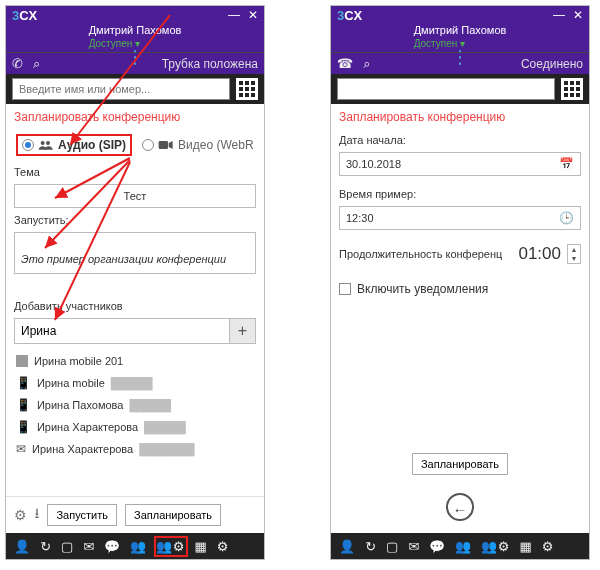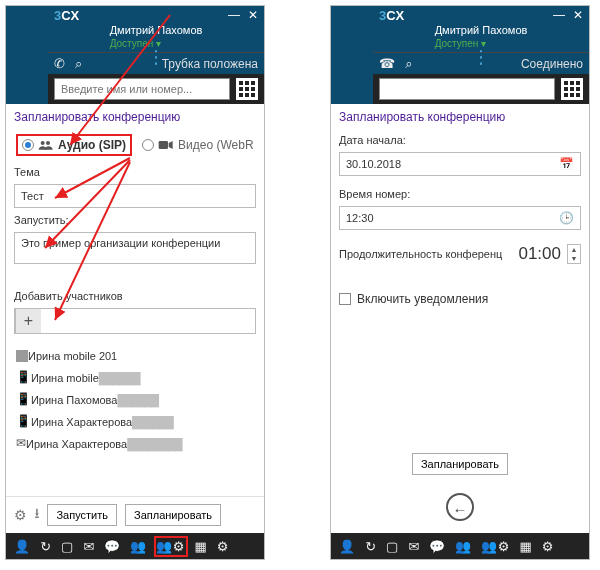--- a/index.html
+++ b/index.html
@@ -1,51 +1,51 @@
 <!DOCTYPE html>
 <html><head>
 <meta charset="utf-8">
 <style>
   *{box-sizing:border-box;margin:0;padding:0;font-family:Arial,Helvetica,sans-serif;}
   body{background:#fff;width:600px;height:570px;position:relative;overflow:hidden;font-size:12px;color:#333;}
   .window{position:absolute;top:5px;width:260px;height:555px;border:1px solid #bbb;background:#fff;display:flex;flex-direction:column;}
   .win-left{left:5px;}
   .win-right{left:330px;}
-  .header{background:#0c4a6e;color:#fff;position:relative;padding-left:42px;}
+  .header{background:#4c1d95;color:#fff;position:relative;}
   .topbar{height:18px;display:flex;justify-content:space-between;align-items:center;padding:0 6px;}
   .logo{font-weight:bold;font-size:13px;}
   .logo .three{color:#4aa8d4;}
   .winctl{display:flex;gap:8px;}
   .winctl span{font-size:12px;line-height:12px;cursor:pointer;}
   .userrow{height:28px;display:flex;justify-content:space-between;align-items:center;padding:0 6px;flex-direction:column;}
   .user{font-size:11px;line-height:13px;}
   .user .avail{color:#4db14d;font-size:10px;}
   .dots{color:#4aa8d4;font-size:18px;line-height:14px;cursor:pointer;}
   .statusrow{height:22px;border-top:1px solid #444;display:flex;justify-content:space-between;align-items:center;padding:0 6px;}
   .statusrow .licons{display:flex;gap:10px;color:#eee;font-size:13px;}
   .statusrow .rtext{font-size:12px;color:#ddd;}
   .searchrow{height:30px;display:flex;align-items:center;padding:4px 6px;gap:6px;background:#232323;}
   .searchrow input{flex:1;height:22px;border:1px solid #888;background:#fff;color:#888;padding:0 6px;font-size:11px;}
   .keypad{width:22px;height:22px;background:#fff;display:grid;grid-template-columns:repeat(3,1fr);grid-template-rows:repeat(3,1fr);gap:2px;padding:3px;}
   .keypad div{background:#232323;}
   .main{flex:1;overflow:hidden;padding:6px 8px;display:flex;flex-direction:column;gap:6px;background:#fff;}
-  .section-title{font-size:12px;color:#4c1d95;}
+  .section-title{font-size:12px;color:#ef4444;}
   .radio-row{display:flex;align-items:center;gap:4px;padding:4px 2px;}
   .radio{width:12px;height:12px;border:1px solid #888;border-radius:50%;display:inline-flex;align-items:center;justify-content:center;}
   .radio.checked::after{content:"";width:6px;height:6px;background:#2b7dd6;border-radius:50%;}
   .audio-group{display:flex;align-items:center;gap:4px;border:2px solid #e62020;padding:2px 4px;font-weight:bold;}
   .audio-group svg,.radio-row svg{width:16px;height:14px;}
   .field-label{font-size:11px;color:#333;}
-  .field-box{border:1px solid #bbb;height:24px;display:flex;align-items:center;padding:0 6px;font-size:11px;color:#333;}
-  .notes-box{border:1px solid #bbb;height:32px;padding:4px 6px;font-size:11px;color:#333;}
+  .field-box{border:1px solid #bbb;height:24px;display:flex;align-items:center;padding:0 6px;font-size:11px;color:#333;justify-content:center;}
+  .notes-box{border:1px solid #bbb;height:32px;padding:20px 6px;font-size:11px;color:#333;font-style:italic;}
   .add-row{display:flex;align-items:center;border:1px solid #bbb;height:26px;}
   .add-input{flex:1;border:none;height:100%;padding:0 6px;font-size:12px;outline:none;}
   .plus-cell{width:26px;height:100%;border-left:1px solid #bbb;background:#e8e8e8;display:flex;align-items:center;justify-content:center;font-size:16px;color:#555;}
   .list{border:0;}
-  .list-item{display:flex;align-items:flex-end;height:22px;padding:0 2px;font-size:11px;}
+  .list-item{display:flex;align-items:center;gap:6px;height:22px;padding:0 2px;font-size:11px;}
   .list-item .sq{width:12px;height:12px;background:#9a9a9a;}
   .list-item .sq.green{background:#4db14d;}
   .list-item .ph{font-size:12px;color:#555;}
   .list-item .blur{color:#c0c0c0;letter-spacing:-1px;}
   .bottom-actions{display:flex;align-items:center;gap:8px;padding:6px 8px;border-top:1px solid #e0e0e0;}
   .icon-btn{color:#777;font-size:14px;cursor:pointer;}
   .btn{border:1px solid #aaa;background:#fff;padding:4px 8px;font-size:11px;cursor:pointer;}
   .footer{height:26px;background:#232323;display:flex;align-items:center;gap:10px;padding:0 8px;color:#eee;}
   .footer .f-icon{font-size:13px;color:#eee;cursor:pointer;}
   .footer .f-icon.hl{outline:2px solid #e62020;outline-offset:1px;}
@@ -128,20 +128,21 @@
     <div class="field-label">Тема</div>
     <div class="field-box">
         <span>Тест</span>
       </div>
 
     <div class="field-label">Запустить:</div>
     <div class="notes-box"><span>Это пример организации конференции</span></div>
 
     <div class="field-label" style="margin-top:20px;">Добавить участников</div>
     <div class="add-row">
+      <input class="add-input" value="Ирина" style="">
       <div class="plus-cell">+</div>
     </div>
 
     <div class="list">
       <div class="list-item">
           <span class="sq"></span>
           <span>Ирина mobile 201</span>
         </div>
       <div class="list-item">
           <span class="ph">📱</span>
@@ -227,36 +228,36 @@
 
   <div class="main">
     <div class="section-title">Запланировать конференцию</div>
 
     <div class="field-label" style="margin-top:4px;">Дата начала:</div>
     <div class="icon-input">
       <span>30.10.2018</span>
       <span class="ic">📅</span>
     </div>
 
-    <div class="field-label" style="margin-top:6px;">Время номер:</div>
+    <div class="field-label" style="margin-top:6px;">Время пример:</div>
     <div class="icon-input">
       <span>12:30</span>
       <span class="ic">🕒</span>
     </div>
 
     <div class="dur-row" style="margin-top:8px;">
       <div class="dur-lbl">Продолжительность конференц</div>
       <div style="font-size:17px;">01:00</div>
       <div class="stepper">
           <div>▲</div>
           <div>▼</div>
         </div>
     </div>
 
-    <div class="chk-row" style="margin-top:22px;align-items:center;">
+    <div class="chk-row" style="margin-top:12px;align-items:center;">
       <span class="chk"></span>
       <span>Включить уведомления</span>
     </div>
 
     <button class="btn center-btn">Запланировать</button>
     <div class="back-circle">←</div>
   </div>
 
   <div class="footer">
     <span class="f-icon">👤</span>

